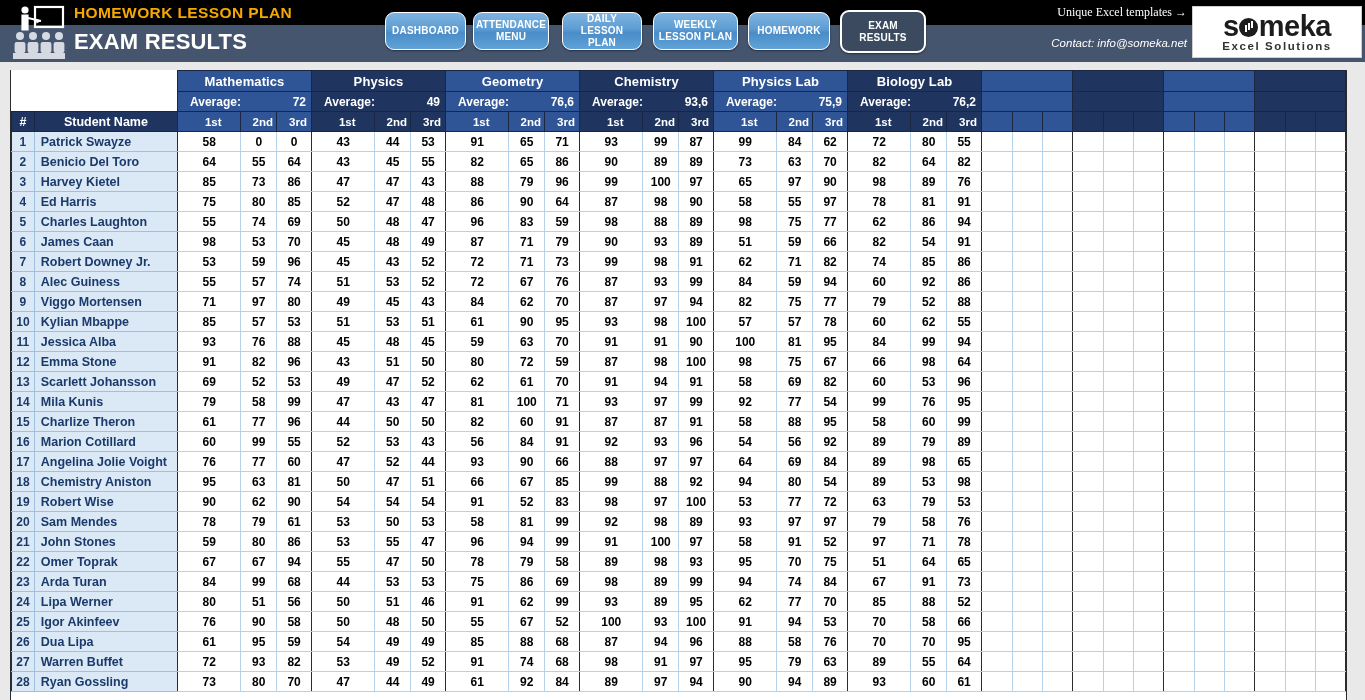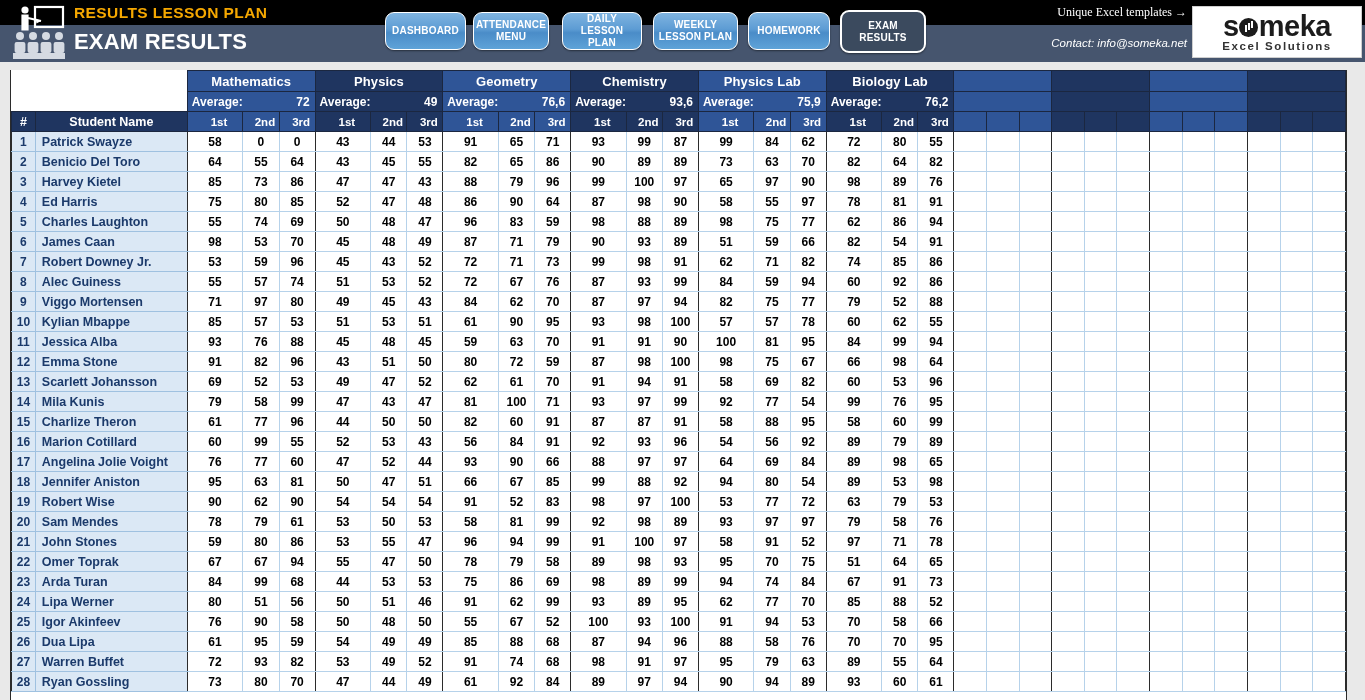--- a/index.html
+++ b/index.html
@@ -118,21 +118,21 @@
   .subj {
     background: #2f5597; color: #ffffff;
     font-size: 13px; font-weight: bold; text-align: center;
     border: 1px solid #1b2740; letter-spacing: .1px;
   }
   .subj.alt { background: #1f3560; }
 
   .avg-l {
     background: #2f5597; color: #ffffff;
     font-size: 12px; font-weight: bold; text-align: left;
-    padding-left: 4px; border: 1px solid #1b2740;
+    padding-left: 12px; border: 1px solid #1b2740;
     border-right: none;
   }
   .avg-r {
     background: #2f5597; color: #ffffff;
     font-size: 12px; font-weight: bold; text-align: right;
     padding-right: 5px; border: 1px solid #1b2740;
     border-left: none;
   }
   .avg-l.alt, .avg-r.alt { background: #1f3560; }
 
@@ -204,21 +204,21 @@
       <circle cx="22" cy="33" r="4"></circle>
         <rect x="16.6" y="39" width="10.8" height="11" rx="2"></rect>
       <circle cx="35" cy="33" r="4"></circle>
         <rect x="29.6" y="39" width="10.8" height="11" rx="2"></rect>
       <circle cx="48" cy="33" r="4"></circle>
         <rect x="42.6" y="39" width="10.8" height="11" rx="2"></rect>
       <rect x="2" y="50" width="52" height="6"></rect>
     </g>
   </svg>
 
-  <div id="banner-title">RESULTS LESSON PLAN</div>
+  <div id="banner-title">HOMEWORK LESSON PLAN</div>
   <div id="banner-subtitle">EXAM RESULTS</div>
 
   <div class="navbtn" id="nav-dashboard">DASHBOARD</div>
   <div class="navbtn" id="nav-attendance">ATTENDANCE MENU</div>
   <div class="navbtn" id="nav-daily">DAILY LESSON PLAN</div>
   <div class="navbtn" id="nav-weekly">WEEKLY LESSON PLAN</div>
   <div class="navbtn" id="nav-homework">HOMEWORK</div>
   <div class="navbtn active" id="nav-exam">EXAM RESULTS</div>
 
   <div id="promo-text">Unique Excel templates →</div>
@@ -917,21 +917,21 @@
             <td class="blank grp"></td>
             <td class="blank grpL"></td>
             <td class="blank"></td>
             <td class="blank grp"></td>
             <td class="blank grpL"></td>
             <td class="blank"></td>
             <td class="blank grp"></td>
           </tr>
           <tr class="r-data">
             <td class="cnum">18</td>
-            <td class="cname">Jennifer Aniston</td>
+            <td class="cname">Chemistry Aniston</td>
             <td class="sc grpL">95</td>
             <td class="sc">63</td>
             <td class="sc grp">81</td>
             <td class="sc grpL">50</td>
             <td class="sc">47</td>
             <td class="sc grp">51</td>
             <td class="sc grpL">66</td>
             <td class="sc">67</td>
             <td class="sc grp">85</td>
             <td class="sc grpL">99</td>

